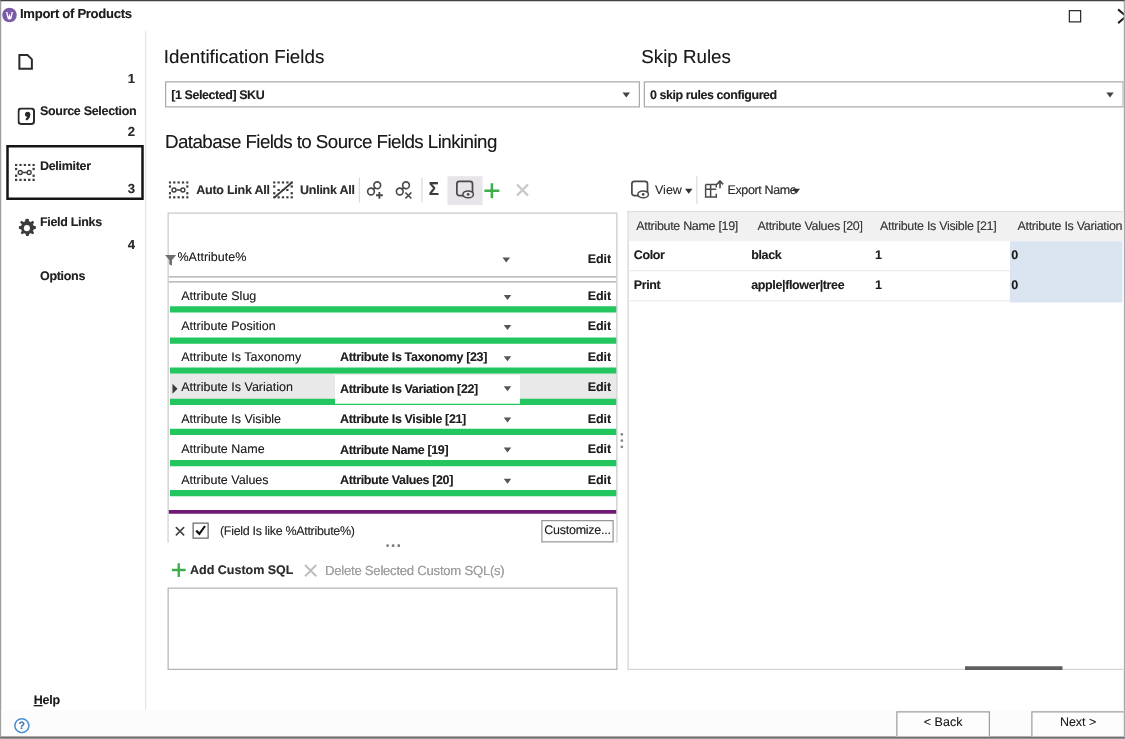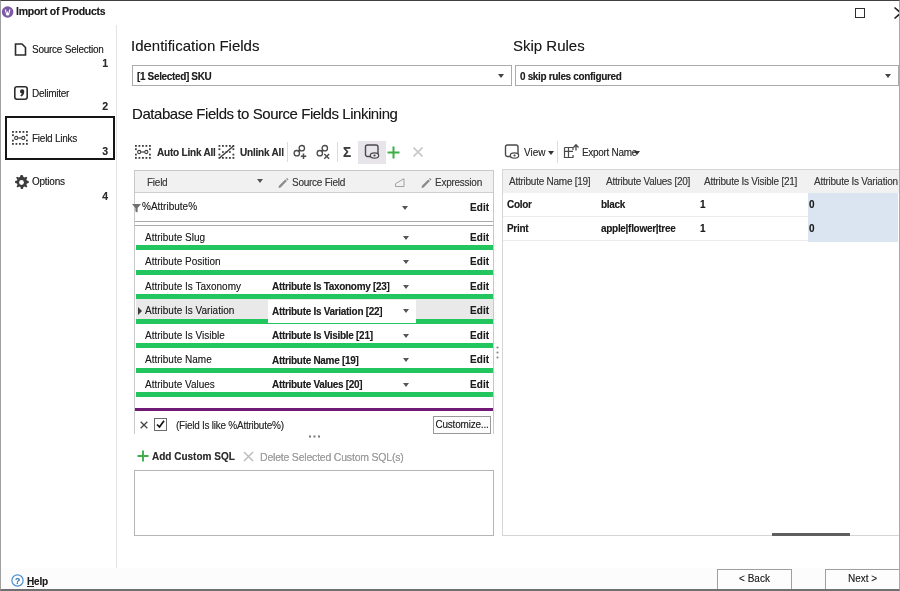--- a/index.html
+++ b/index.html
@@ -5,21 +5,21 @@
 * { margin:0; padding:0; box-sizing:border-box; }
 html,body { width:900px; height:591px; }
 body { font-family:"Liberation Sans", sans-serif; background:#fff; position:relative; overflow:hidden; text-shadow:0 0 0.5px rgba(40,40,40,0.45); }
 .win { position:absolute; left:0; top:0; width:900px; height:591px;
   border-top:1px solid #414141; border-left:1px solid #a0a0a0; border-right:1px solid #aaa; border-bottom:2px solid #707070; background:#fff; overflow:hidden; }
 .abs { position:absolute; }
 .hd { position:absolute; font-size:15px; color:#1a1a1a; }
 .ddl { position:absolute; height:21px; border:1px solid #ababab; background:#fff; }
 .ddl .txt { position:absolute; left:4px; top:4.5px; font-size:10px; font-weight:bold; letter-spacing:-0.35px; color:#1f1f1f; }
 .ddl .arr { position:absolute; right:7px; top:8px; width:0; height:0; border-left:3.5px solid transparent; border-right:3.5px solid transparent; border-top:4px solid #444; }
-.side { position:absolute; font-size:10px; font-weight:normal; letter-spacing:-0.25px; color:#222; }
+.side { position:absolute; font-size:10px; font-weight:bold; letter-spacing:-0.25px; color:#222;margin-top:40px; }
 .num { position:absolute; font-size:10.5px; font-weight:bold; color:#2b2b2b; width:14px; text-align:right; }
 .tb { position:absolute; font-size:10px; font-weight:bold; letter-spacing:-0.2px; color:#2d2d2d; }
 .gridrow { position:absolute; left:1px; width:357px; height:24.5px; border-bottom:5px solid #22c55e; }
 .fldtxt { position:absolute; left:9px; top:6px; font-size:10px; color:#1f1f1f; }
 .srctxt { position:absolute; left:136px; top:6.5px; font-size:10px; letter-spacing:-0.3px; color:#1f1f1f;font-weight:bold; }
 .edit { position:absolute; right:4px; top:6px; font-size:10px; font-weight:bold; color:#1d1d1d; }
 .drop { position:absolute; left:267px; top:10px; width:0; height:0; border-left:3.5px solid transparent; border-right:3.5px solid transparent; border-top:4px solid #555; }
 .btn { position:absolute; background:#fdfdfd; border:1px solid #9f9f9f; font-size:10px; color:#1f1f1f; text-align:center; }
 .ghdr { position:absolute; top:6px; font-size:10px; letter-spacing:-0.25px; color:#3b3b3b; }
 .gcell { position:absolute; top:6px; font-size:10px; font-weight:bold; letter-spacing:-0.3px; color:#1e1e1e; }
@@ -175,35 +175,20 @@
   </svg>
   <svg class="abs" style="left:386px;top:145px" width="13" height="13" viewBox="0 0 13 13">
     <path d="M6.5 0.5 v12 M0.5 6.5 h12" stroke="#3fae49" stroke-width="2"></path>
   </svg>
   <svg class="abs" style="left:412px;top:146px" width="10" height="10" viewBox="0 0 10 10">
     <path d="M0.5 0.5 L9.5 9.5 M9.5 0.5 L0.5 9.5" stroke="#c9c9c9" stroke-width="1.7"></path>
   </svg>
 
   <div class="abs" style="left:133px;top:169px;width:360px;height:264px;border:1px solid #c9c9c9;background:#fff">
 
-    <div class="abs" style="left:0;top:0;width:358px;height:22px;background:#f2f1f1;border-bottom:1px solid #cfcfcf">
-      <div class="ghdr" style="left:12px">Field</div>
-      <div class="abs" style="left:122px;top:8px;width:0;height:0;border-left:3.5px solid transparent;border-right:3.5px solid transparent;border-top:4.5px solid #555"></div>
-      <svg class="abs" style="left:142px;top:5px" width="12" height="12" viewBox="0 0 12 12">
-          <path d="M2 9.8 L8.3 3.5 l1.6 1.6 L3.6 11.4 l-2.1 .5 z M9 2.8 l1.6 1.6 .9-.9 L9.9 1.9 z" fill="#8a8a8a"></path>
-        </svg>
-      <div class="ghdr" style="left:157px">Source Field</div>
-      <svg class="abs" style="left:260px;top:7px" width="10" height="9" viewBox="0 0 10 9">
-          <path d="M0.5 8.5 h8.5 M0.5 8.5 v-2.8 l8.5 -5 v7.8" fill="none" stroke="#999" stroke-width="0.9"></path>
-        </svg>
-      <svg class="abs" style="left:285px;top:5px" width="12" height="12" viewBox="0 0 12 12">
-          <path d="M2 9.8 L8.3 3.5 l1.6 1.6 L3.6 11.4 l-2.1 .5 z M9 2.8 l1.6 1.6 .9-.9 L9.9 1.9 z" fill="#8a8a8a"></path>
-        </svg>
-      <div class="ghdr" style="left:300px">Expression</div>
-    </div>
 
     <div class="abs" style="left:0;top:23px;width:358px;height:27px">
       <svg class="abs" style="left:-3px;top:10px" width="9" height="9" viewBox="0 0 9 9">
           <path d="M0 0 h9 L5.6 4 V8.6 L3.4 7.4 V4 Z" fill="#6f6f6f"></path>
         </svg>
       <div class="abs" style="left:7px;top:7px;font-size:10px;color:#1f1f1f">%Attribute%</div>
       <div class="drop" style="top:12px"></div>
       <div class="edit" style="top:8px">Edit</div>
     </div>
     <div class="abs" style="left:0;top:50px;width:358px;height:1px;background:#a9a9a9"></div>
@@ -323,17 +308,17 @@
     <div class="gcell" style="left:306px;top:53px">0</div>
 
     <div class="abs" style="left:269px;top:363px;width:78px;height:3px;background:#5f5f5f"></div>
   </div>
 
   <div class="abs" style="left:0;top:567px;width:900px;height:22px;background:#fcfcfc"></div>
   <svg class="abs" style="left:10px;top:573px" width="13" height="13" viewBox="0 0 13 13">
     <circle cx="6.5" cy="6.5" r="5.6" fill="none" stroke="#4a8fd3" stroke-width="1.2"></circle>
     <text x="6.5" y="9.6" font-size="8.5" font-weight="bold" fill="#3a7fc5" text-anchor="middle" font-family="Liberation Sans">?</text>
   </svg>
-  <div class="abs" style="left:26px;top:575px;font-size:10px;font-weight:bold;letter-spacing:-0.2px;color:#1d1d1d"><span style="text-decoration:underline">H</span>elp</div>
+  <div class="abs" style="left:26px;top:554px;font-size:10px;font-weight:bold;letter-spacing:-0.2px;color:#1d1d1d"><span style="text-decoration:underline">H</span>elp</div>
   <div class="btn" style="left:716px;top:568px;width:75px;height:35px;line-height:18px">&lt; Back</div>
   <div class="btn" style="left:824px;top:568px;width:75px;height:36px;line-height:18px">Next &gt;</div>
 
 </div>
 
 </body></html>

